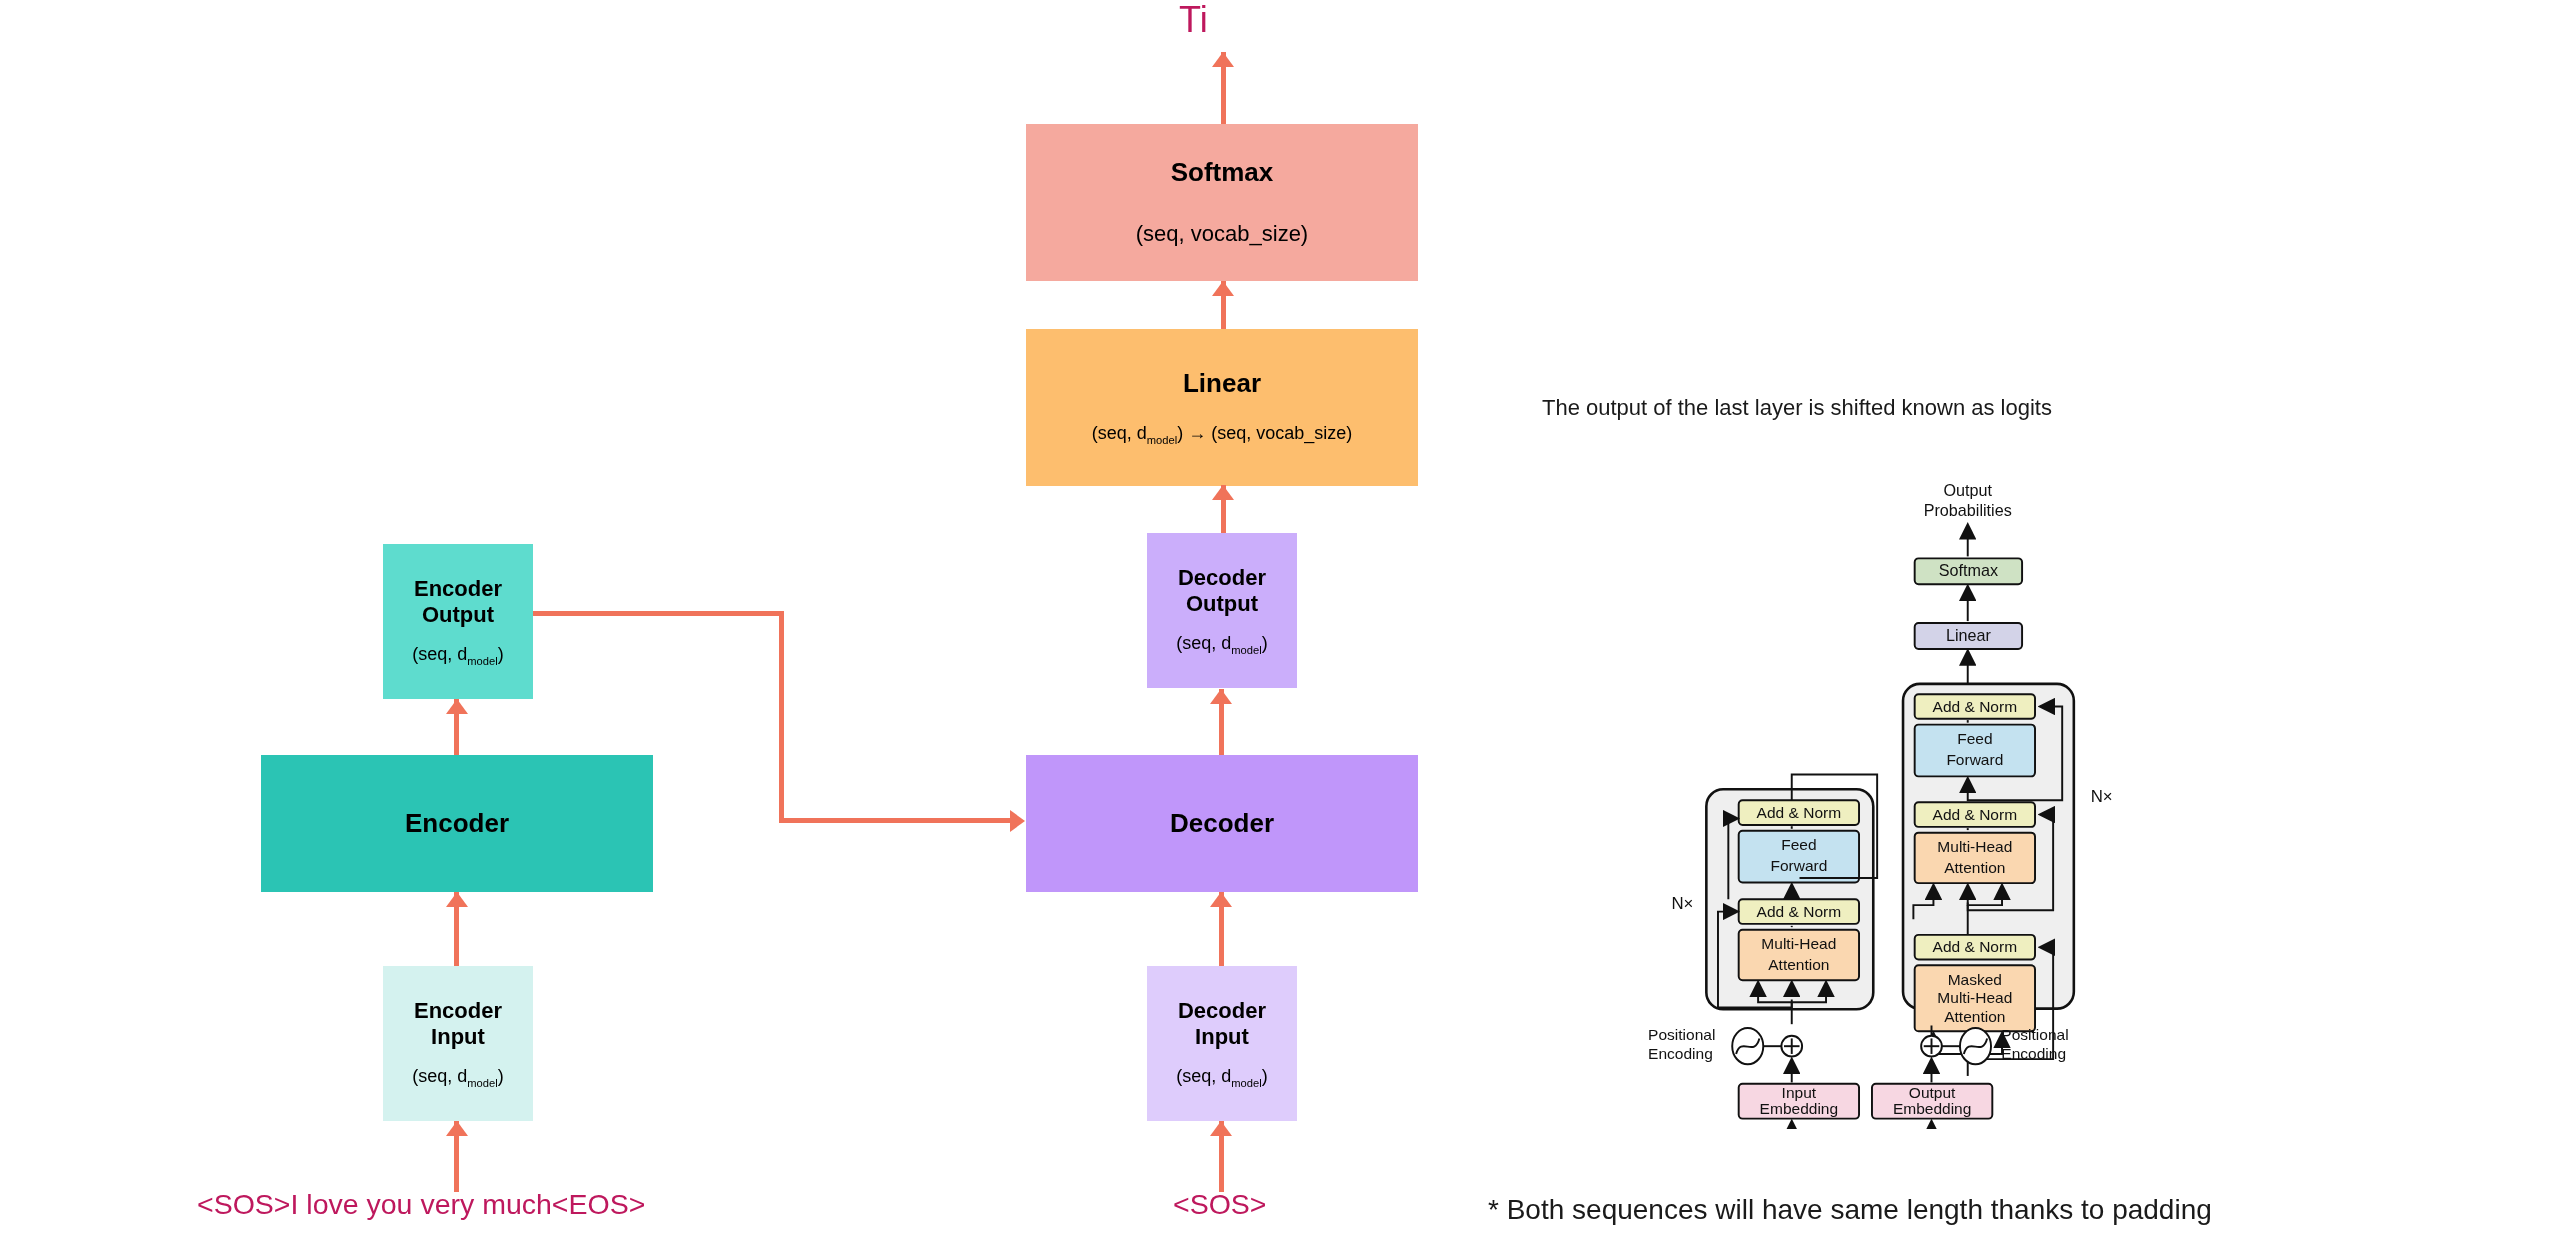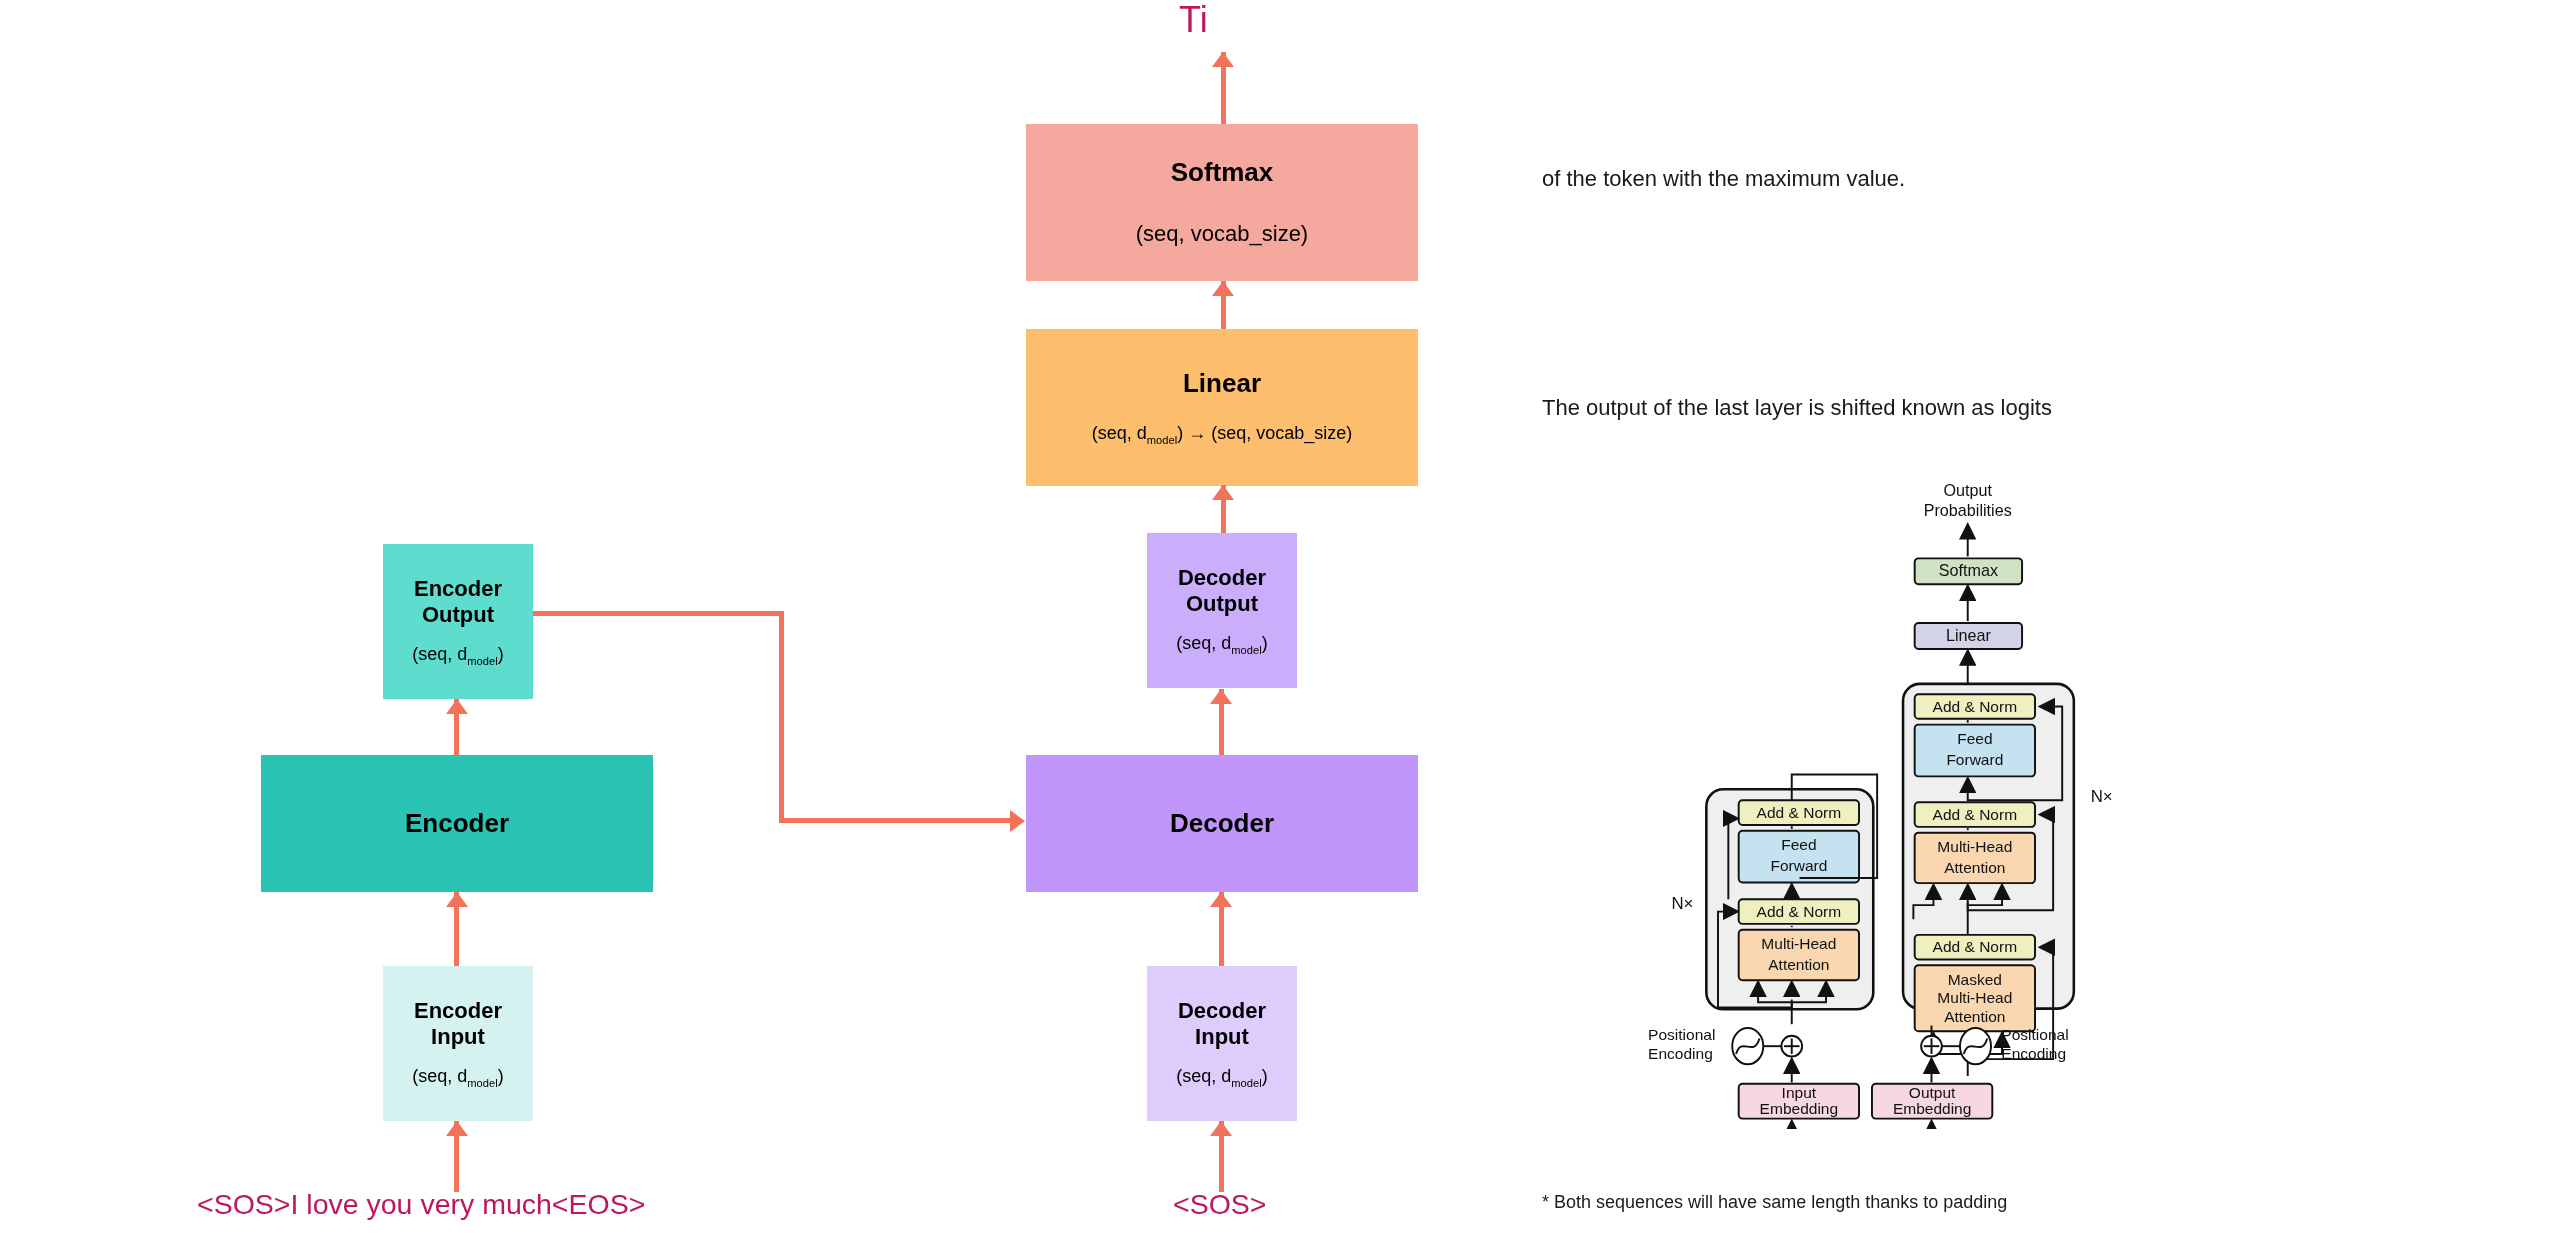--- a/index.html
+++ b/index.html
@@ -186,28 +186,27 @@
 <div class="plain-label" style="left:197px; top:1188px; font-size:28.5px;">&lt;SOS&gt;I love you very much&lt;EOS&gt;</div>
 
 <div class="conn" style="left:533px; top:611px; width:251px; height:5.2px;"></div>
 
 <div class="conn" style="left:779px; top:611px; width:5.2px; height:207px;"></div>
 
 <div class="conn" style="left:779px; top:818px; width:236px; height:5.2px;"></div>
 <div class="arrow-right" style="left:1010px; top:810px;"></div>
 
 <div class="note" style="left:1542px; top:163px; width:919px; font-size:22px;">
-  <div>of the token with the maximum value.</div>
 </div>
 
 <div class="note" style="left:1542px; top:392px; font-size:22px;">
   <span>The output of the last layer is shifted known as </span><b>logits</b>
 </div>
 
-<div class="note" style="left:1542px; top:1190px; font-size:18px;">* Both sequences will have same length thanks to padding</div>
+<div class="note" style="left:1488px; top:1190px; font-size:28px;">* Both sequences will have same length thanks to padding</div>
 
 <div id="paper-figure">
 <svg viewBox="0 0 820 1000" xmlns="http://www.w3.org/2000/svg">
   <defs>
     <marker id="ah" markerWidth="9" markerHeight="9" refX="7" refY="4.5" orient="auto">
       <path d="M0,0 L9,4.5 L0,9 z" fill="#111"></path>
     </marker>
   </defs>
 
   <g font-family="Liberation Sans, sans-serif" fill="#111" stroke="none">

